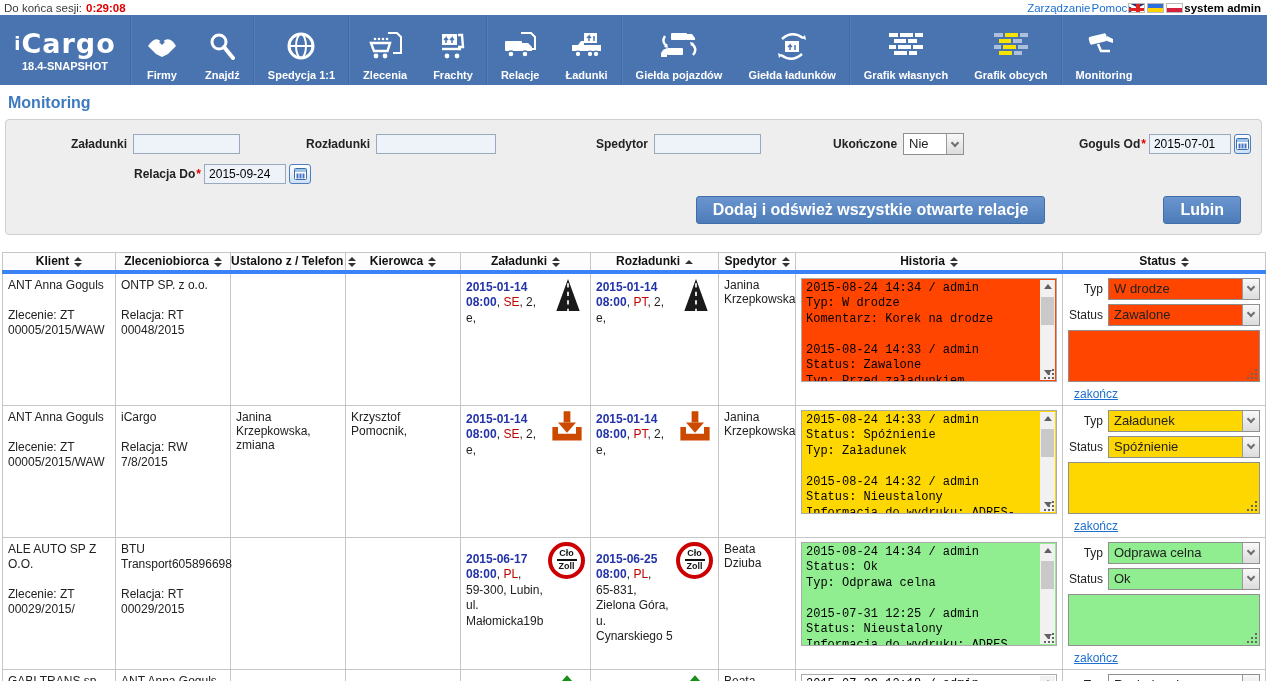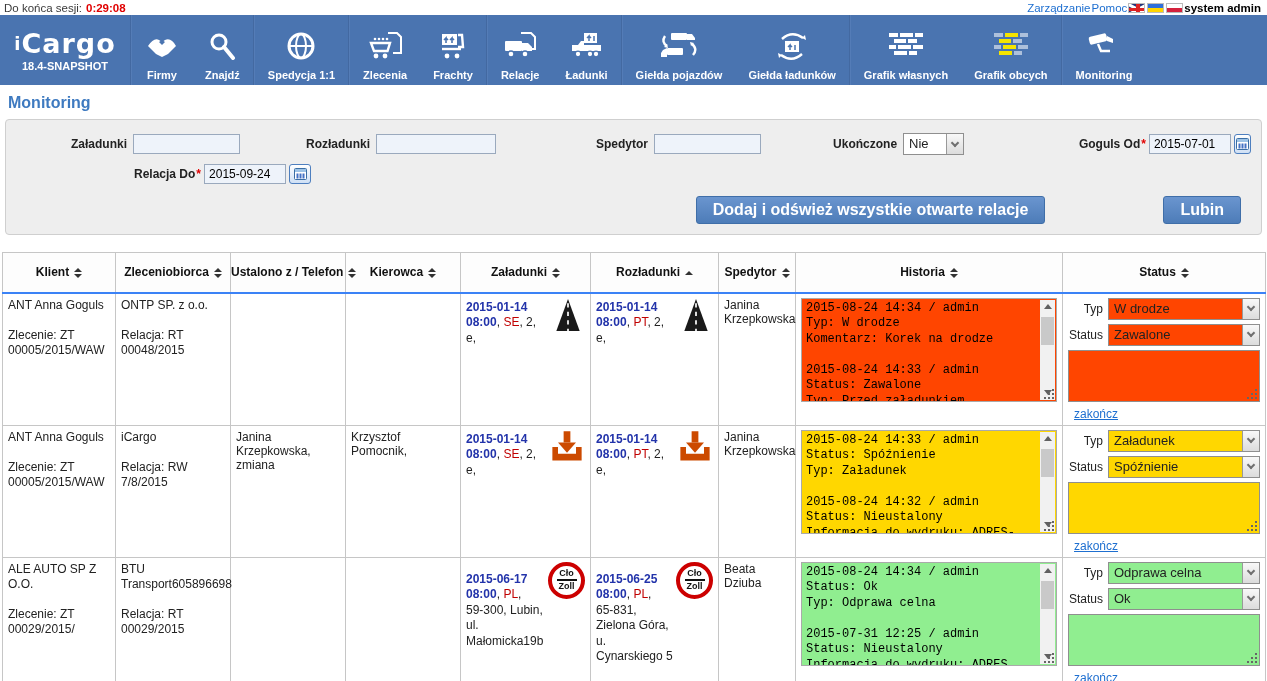--- a/index.html
+++ b/index.html
@@ -51,21 +51,21 @@
 
   
   .sel { display:inline-flex; align-items:stretch; border:1px solid #8f8f8f; background:#fff; height:22px; cursor:pointer; }
   .sel .txt { flex:1; font-size:13px; padding:2px 4px 0 5px; white-space:nowrap; overflow:hidden; }
   .sel .btn-arrow { width:17px; border-left:1px solid #999; background:linear-gradient(#f8f8f8,#dcdcdc); display:flex; align-items:center; justify-content:center; }
   .chev { width:6px; height:6px; border-right:2px solid #707070; border-bottom:2px solid #707070; transform:rotate(45deg); margin-top:-3px; }
 
   
   table.grid { border-collapse:collapse; table-layout:fixed; margin:17px 2px 0 2px; width:1263px; }
   .grid th, .grid td { border:1px solid #c6c6c6; vertical-align:top; font-size:12px; }
-  .grid th { height:40px; vertical-align:middle; text-align:center; font-weight:bold; color:#111; background:#fdfdfd; border-bottom:2px solid #3b82f6; cursor:pointer; white-space:nowrap; }
+  .grid th { height:19px; vertical-align:middle; text-align:center; font-weight:bold; color:#111; background:#fdfdfd; border-bottom:4px solid #3b82f6; cursor:pointer; white-space:nowrap; }
   .grid td { height:123px; padding:4px 5px; }
   .sort { display:inline-flex; flex-direction:column; gap:2px; margin-left:5px; vertical-align:middle; }
   .tri-up { width:0; height:0; border-left:4px solid transparent; border-right:4px solid transparent; border-bottom:4px solid #333; }
   .tri-down { width:0; height:0; border-left:4px solid transparent; border-right:4px solid transparent; border-top:4px solid #333; }
   .cell-name { margin-bottom:15px; line-height:1.25; }
   .cell-sub { line-height:1.25; }
 
   .loadcell { position:relative; }
   .loadcell .ltxt { padding-right:38px; line-height:1.3; padding-top:2px; }
   .ldate { color:#2233aa; font-weight:bold; }

